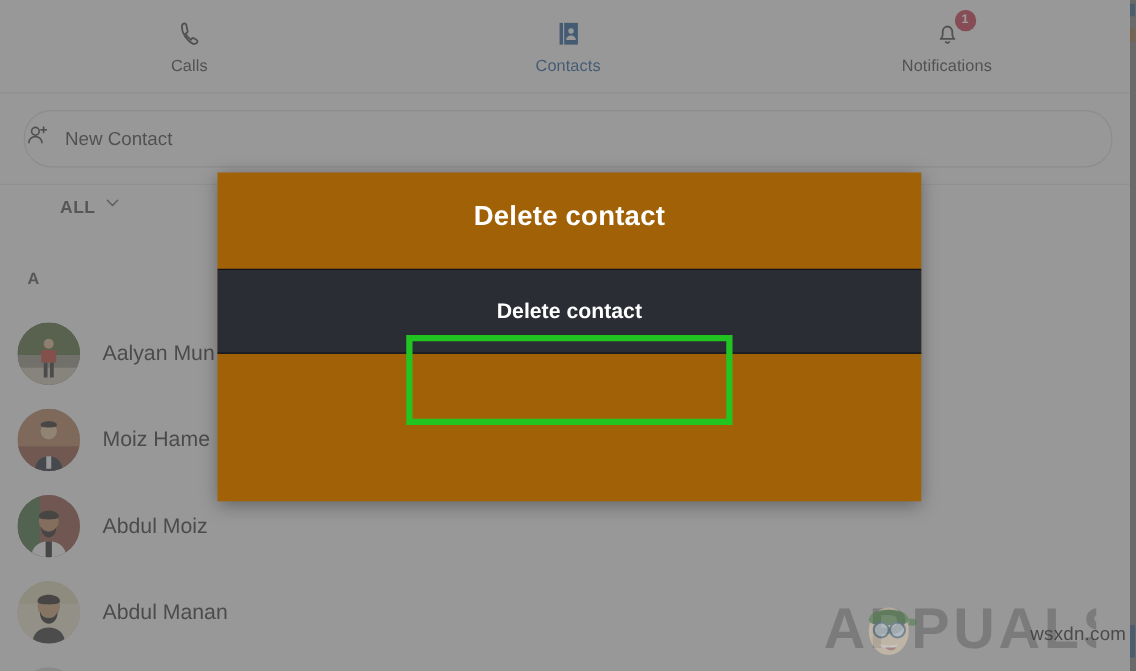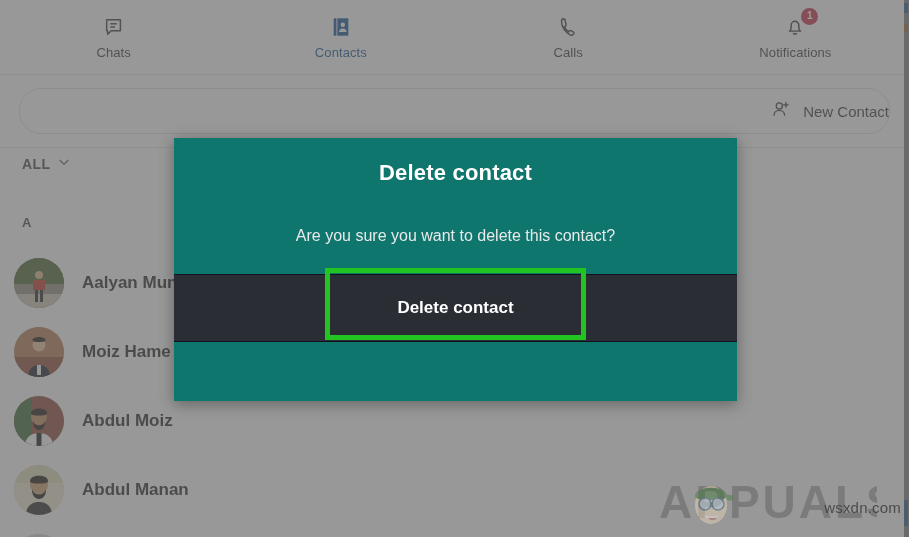--- a/index.html
+++ b/index.html
@@ -90,21 +90,21 @@
     justify-content: center;
   }
   .newcontact-btn {
     width: 869px;
     height: 44px;
     border: 1px solid #d6d6d6;
     border-radius: 22px;
     background: #f5f5f5;
     display: flex;
     align-items: center;
-    justify-content: flex-end;
+    justify-content: flex-start;
     gap: 11px;
     cursor: pointer;
   }
   .newcontact-label {
     font-size: 15px;
     color: #3a3a3a;
   }
 
   
   .filter-row {
@@ -113,20 +113,21 @@
     display: flex;
     align-items: center;
     gap: 7px;
     cursor: pointer;
   }
   .filter-label {
     font-size: 14px;
     font-weight: bold;
     color: #4a4a4a;
     letter-spacing: .4px;
+    margin-left: 26px;
   }
 
   
   .section-letter {
     position: absolute;
     left: 22px; top: 215px;
     font-size: 13px;
     font-weight: bold;
     color: #4a4a4a;
   }
@@ -151,39 +152,38 @@
     flex: 0 0 50px;
     background: #b9b9ad;
     overflow: hidden;
     position: relative;
   }
   .avatar .av-svg { display:block; width:50px; height:50px; }
   .contact-name {
     font-size: 17px;
     color: #2b2b2b;
     white-space: nowrap;
-    font-weight: bold;
   }
 
   
   #dim {
     position: absolute;
     inset: 0;
     background: rgba(96,96,96,0.62);
     pointer-events: none;
   }
 
   
   .modal {
     position: absolute;
     left: 174px;
     top: 138px;
     width: 563px;
     height: 263px;
-    background: #0f766e;
+    background: #a16207;
     box-shadow: 0 3px 14px rgba(0,0,0,0.35);
     display: flex;
     flex-direction: column;
   }
   .modal-title {
     margin: 0;
     padding: 22px 0 0 0;
     text-align: center;
     font-size: 22px;
     font-weight: bold;
@@ -268,50 +268,40 @@
 </style>
 </head>
 <body>
 
 <div id="app">
 
   <div id="app-surface">
 
     <div class="topbar">
 
+
       <div class="nav-item">
         <span class="nav-icon">
-          <svg width="22" height="22" viewBox="0 0 24 24" fill="none" stroke="#3a3a3a" stroke-width="1.6">
-            <path d="M4 4h15v12H9l-4 4v-4H4z" stroke-linejoin="round"></path>
-            <line x1="8" y1="8.5" x2="15" y2="8.5"></line>
-            <line x1="8" y1="12" x2="13" y2="12"></line>
-          </svg>
-        </span>
-        <span class="nav-label">Chats</span>
+          <svg width="22" height="22" viewBox="0 0 24 24" fill="none" stroke="#3a3a3a" stroke-width="1.6" stroke-linecap="round">
+            <path d="M7.5 3c-1.6 0-2.6 1.3-2.6 3 0 6.3 5.1 12.4 9.4 14.6 1.6.8 3.4 0 4.1-1.5.3-.7 0-1.5-.7-1.9l-2.4-1.3c-.6-.3-1.3-.2-1.7.3l-.9 1c-2-1.3-3.7-3.2-4.6-5.4l1.2-.7c.5-.3.8-1 .6-1.6L8.7 4.1C8.5 3.4 8 3 7.5 3z"></path>
+          </svg>
+        </span>
+        <span class="nav-label">Calls</span>
       </div>
 
       <div class="nav-item active">
         <span class="nav-icon">
           <svg width="22" height="22" viewBox="0 0 24 24">
             <rect x="4" y="2.5" width="3" height="19" fill="#1a5592"></rect>
             <rect x="8" y="2.5" width="12" height="19" fill="#1a5592"></rect>
             <circle cx="14" cy="9.5" r="2.4" fill="#f5f5f5"></circle>
             <path d="M9.8 17.5c0-2.4 1.9-4 4.2-4s4.2 1.6 4.2 4z" fill="#f5f5f5"></path>
           </svg>
         </span>
         <span class="nav-label">Contacts</span>
-      </div>
-
-      <div class="nav-item">
-        <span class="nav-icon">
-          <svg width="22" height="22" viewBox="0 0 24 24" fill="none" stroke="#3a3a3a" stroke-width="1.6" stroke-linecap="round">
-            <path d="M7.5 3c-1.6 0-2.6 1.3-2.6 3 0 6.3 5.1 12.4 9.4 14.6 1.6.8 3.4 0 4.1-1.5.3-.7 0-1.5-.7-1.9l-2.4-1.3c-.6-.3-1.3-.2-1.7.3l-.9 1c-2-1.3-3.7-3.2-4.6-5.4l1.2-.7c.5-.3.8-1 .6-1.6L8.7 4.1C8.5 3.4 8 3 7.5 3z"></path>
-          </svg>
-        </span>
-        <span class="nav-label">Calls</span>
       </div>
 
       <div class="nav-item">
         <span class="nav-icon">
           <svg width="22" height="22" viewBox="0 0 24 24" fill="none" stroke="#3a3a3a" stroke-width="1.6" stroke-linejoin="round">
             <path d="M6 16.5h12c-1.3-1-1.8-2.2-1.8-3.8v-2.4c0-2.6-1.9-4.6-4.2-4.6s-4.2 2-4.2 4.6v2.4c0 1.6-.5 2.8-1.8 3.8z"></path>
             <path d="M10.2 18.6c.3.8 1 1.3 1.8 1.3s1.5-.5 1.8-1.3"></path>
           </svg>
           <span class="badge">1</span>
         </span>
@@ -420,21 +410,20 @@
     <div class="edge-strip"></div>
     <div class="edge-mark" style="top:3px;background:#2d5a87;"></div>
     <div class="edge-mark" style="top:23px;background:#9a6a3c;"></div>
     <div class="edge-mark" style="top:500px;height:26px;background:#2d5a87;"></div>
   </div>
 
   <div id="dim"></div>
 
   <div class="modal">
     <h2 class="modal-title">Delete contact</h2>
-    <div class="modal-message">Are you sure you want to delete this contact?</div>
     <div class="modal-actions">
       <div class="modal-btn primary">Delete contact</div>
     </div>
   </div>
 
   <div class="annot-box"></div>
 
   <div class="wm-appuals">
     <svg width="218" height="54" viewBox="0 0 218 54">
       <g opacity="0.30">

